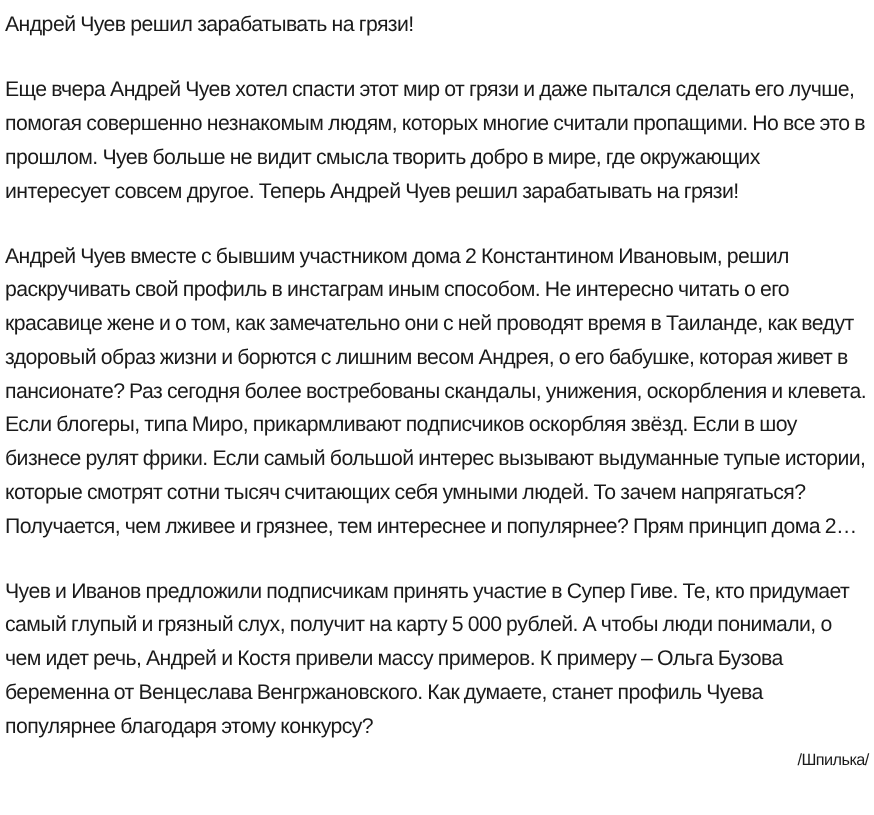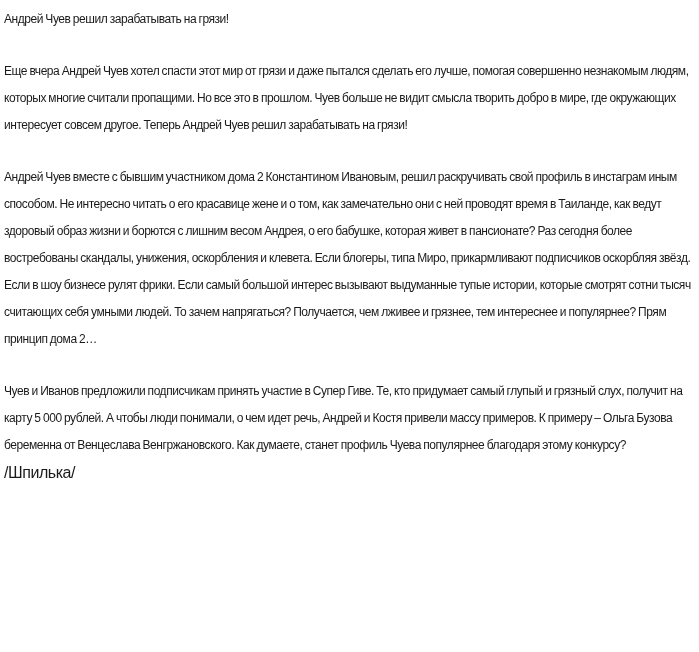--- a/index.html
+++ b/index.html
@@ -14,36 +14,37 @@
       font-family: "Liberation Sans", sans-serif;
       color: #1a1a1a;
     }
     .article {
       padding: 6px 0 0 4px;
       width: 695px;
       box-sizing: border-box;
     }
     .para {
       margin: 0 0 25px 0;
-      font-size: 12px;
+      font-size: 17px;
       line-height: 27px;
       letter-spacing: -0.45px;
       word-spacing: -0.5px;
     }
     .para.title {
       margin-bottom: 25px;
     }
     .para.last {
       margin-bottom: 0;
     }
     .signature {
-      font-size: 16px;
+      font-size: 13px;
       line-height: 27px;
       letter-spacing: -0.45px;
       margin: 0;
+      text-align: right;
     }
   </style>
 </head>
 <body>
 
 <div class="article">
   <p class="para title">Андрей Чуев решил зарабатывать на грязи!</p>
   <p class="para">Еще вчера Андрей Чуев хотел спасти этот мир от грязи и даже пытался сделать его лучше, помогая совершенно незнакомым людям, которых многие считали пропащими. Но все это в прошлом. Чуев больше не видит смысла творить добро в мире, где окружающих интересует совсем другое. Теперь Андрей Чуев решил зарабатывать на грязи!</p>
   <p class="para">Андрей Чуев вместе с бывшим участником дома 2 Константином Ивановым, решил раскручивать свой профиль в инстаграм иным способом. Не интересно читать о его красавице жене и о том, как замечательно они с ней проводят время в Таиланде, как ведут здоровый образ жизни и борются с лишним весом Андрея, о его бабушке, которая живет в пансионате? Раз сегодня более востребованы скандалы, унижения, оскорбления и клевета. Если блогеры, типа Миро, прикармливают подписчиков оскорбляя звёзд. Если в шоу бизнесе рулят фрики. Если самый большой интерес вызывают выдуманные тупые истории, которые смотрят сотни тысяч считающих себя умными людей. То зачем напрягаться? Получается, чем лживее и грязнее, тем интереснее и популярнее? Прям принцип дома 2…</p>
   <p class="para last">Чуев и Иванов предложили подписчикам принять участие в Супер Гиве. Те, кто придумает самый глупый и грязный слух, получит на карту 5 000 рублей. А чтобы люди понимали, о чем идет речь, Андрей и Костя привели массу примеров. К примеру – Ольга Бузова беременна от Венцеслава Венгржановского. Как думаете, станет профиль Чуева популярнее благодаря этому конкурсу?</p>

